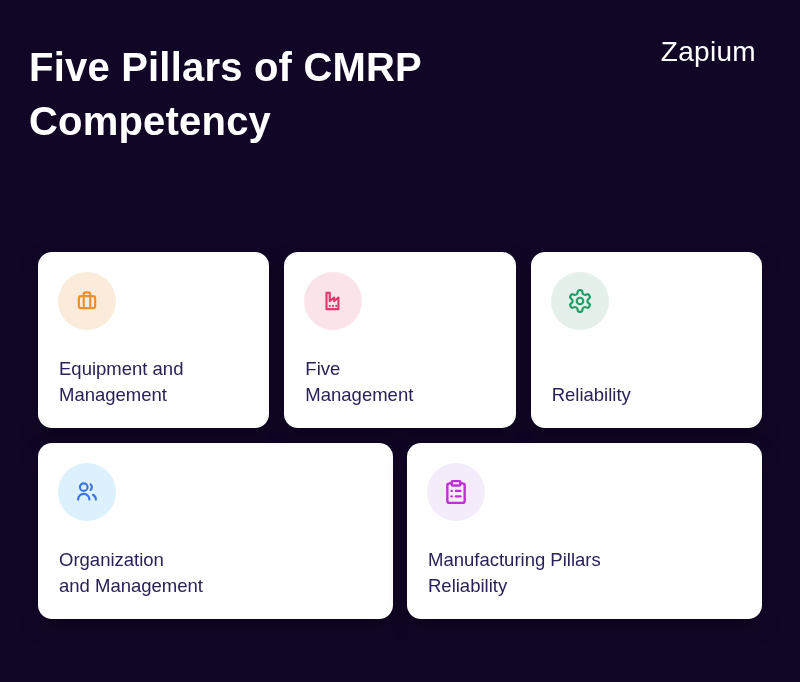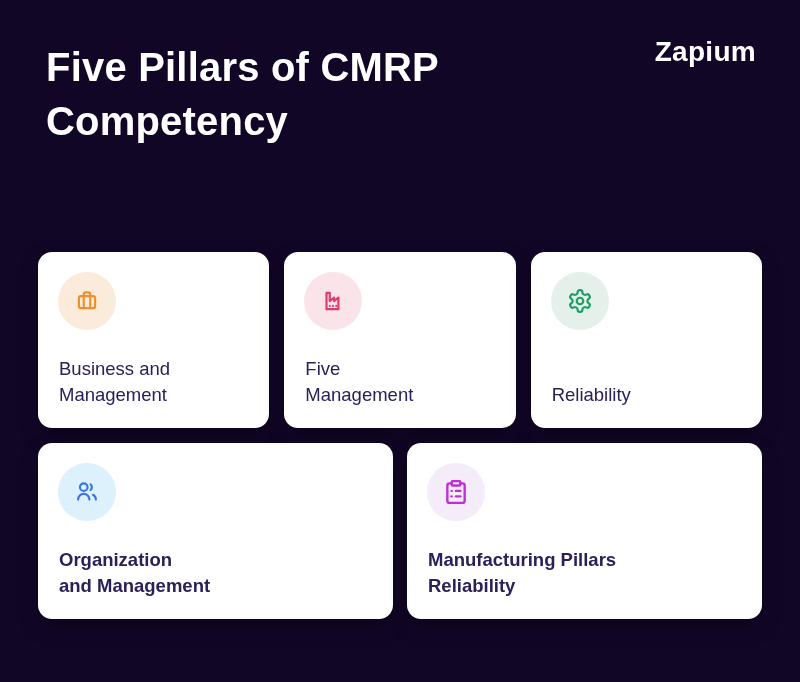--- a/index.html
+++ b/index.html
@@ -6,47 +6,47 @@
   .poster {
     position: relative;
     width: 800px;
     height: 682px;
     background: #120627;
     font-family: "Liberation Sans", sans-serif;
     overflow: hidden;
   }
   .title {
     position: absolute;
-    left: 46px;
+    left: 29px;
     top: 40px;
     font-size: 40px;
     font-weight: 700;
     color: #ffffff;
     line-height: 54px;
     letter-spacing: 0.2px;
   }
   .title span { display: block; }
   .logo {
     position: absolute;
     top: 36px;
     right: 44px;
     font-size: 28px;
-    font-weight: 700;
+    font-weight: 400;
     color: #ffffff;
     letter-spacing: 0.3px;
   }
   .cards {
     position: absolute;
     left: 38px;
     top: 252px;
     width: 724px;
   }
   .row { display: grid; }
   .row-1 { grid-template-columns: repeat(3, 1fr); gap: 15px; }
-  .row-2 { grid-template-columns: repeat(2, 1fr); gap: 14px; margin-top: 15px; font-weight: bold; }
+  .row-2 { grid-template-columns: repeat(2, 1fr); gap: 14px; margin-top: 15px; }
   .card {
     position: relative;
     height: 176px;
     background: #ffffff;
     border-radius: 14px;
     box-shadow: 0 8px 20px rgba(0,0,0,0.28);
   }
   .icon-circle {
     position: absolute;
     left: 20px;
@@ -92,21 +92,21 @@
           <span class="icon">
             <svg width="26" height="26" viewBox="0 0 24 24" fill="none" stroke="currentColor" stroke-width="2" stroke-linecap="round" stroke-linejoin="round">
               <rect x="4.5" y="7.5" width="15" height="11" rx="2"></rect>
               <path d="M9 7.5V6a2 2 0 0 1 2-2h2a2 2 0 0 1 2 2v1.5"></path>
               <path d="M9 7.5v11"></path>
               <path d="M15 7.5v11"></path>
             </svg>
           </span>
         </div>
         <div class="card-label">
-          <span>Business and</span>
+          <span>Equipment and</span>
           <span>Management</span>
         </div>
       </div>
 
       <div class="card" style="--tint: #FBE3EA; --accent: #DD3A6E;">
         <div class="icon-circle">
           <span class="icon">
             <svg width="26" height="26" viewBox="0 0 24 24" fill="none" stroke="currentColor" stroke-width="2" stroke-linecap="round" stroke-linejoin="round">
               <path d="M6 19.5V4.5h3v7.6l4-3.3v3.3l4-3.3V19.5H6Z"></path>
               <path d="M9 16.5h.01"></path>

